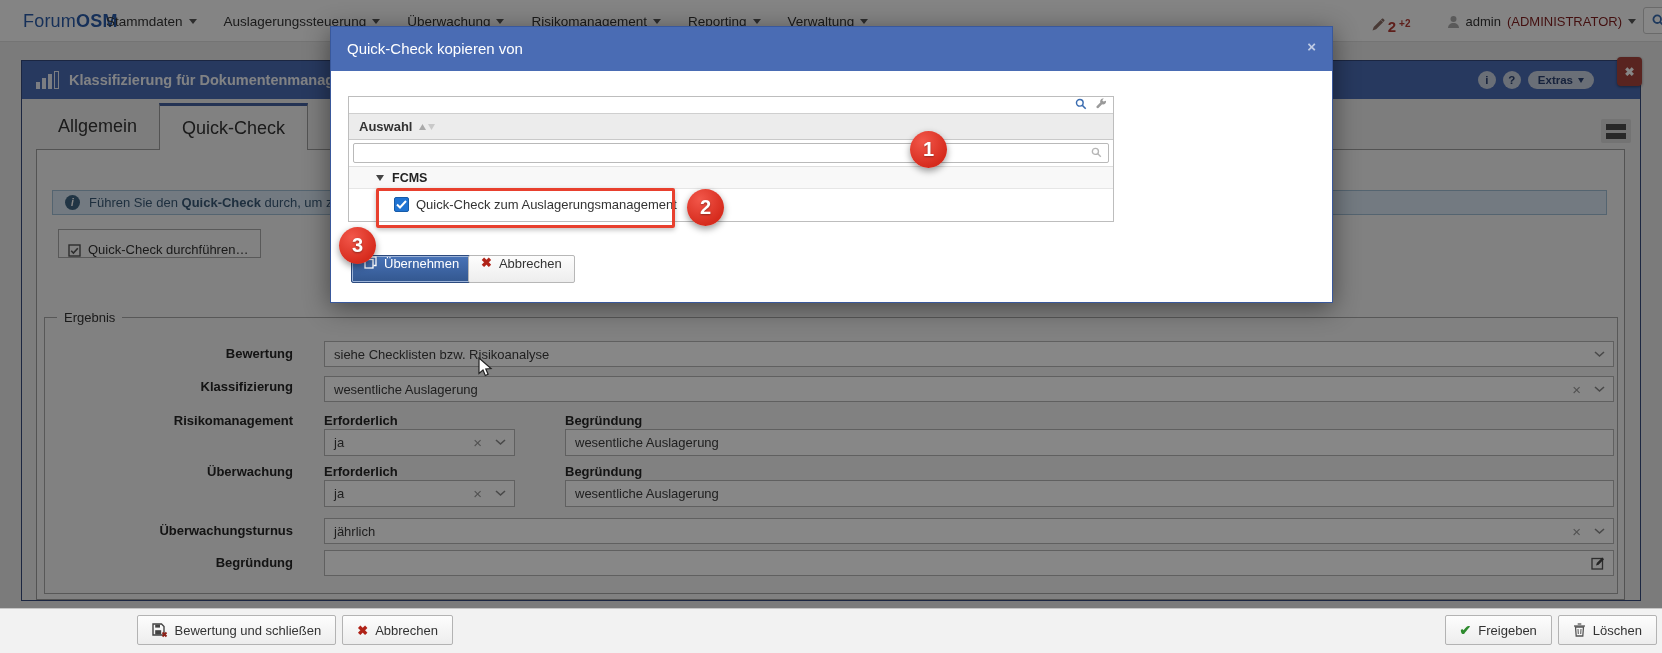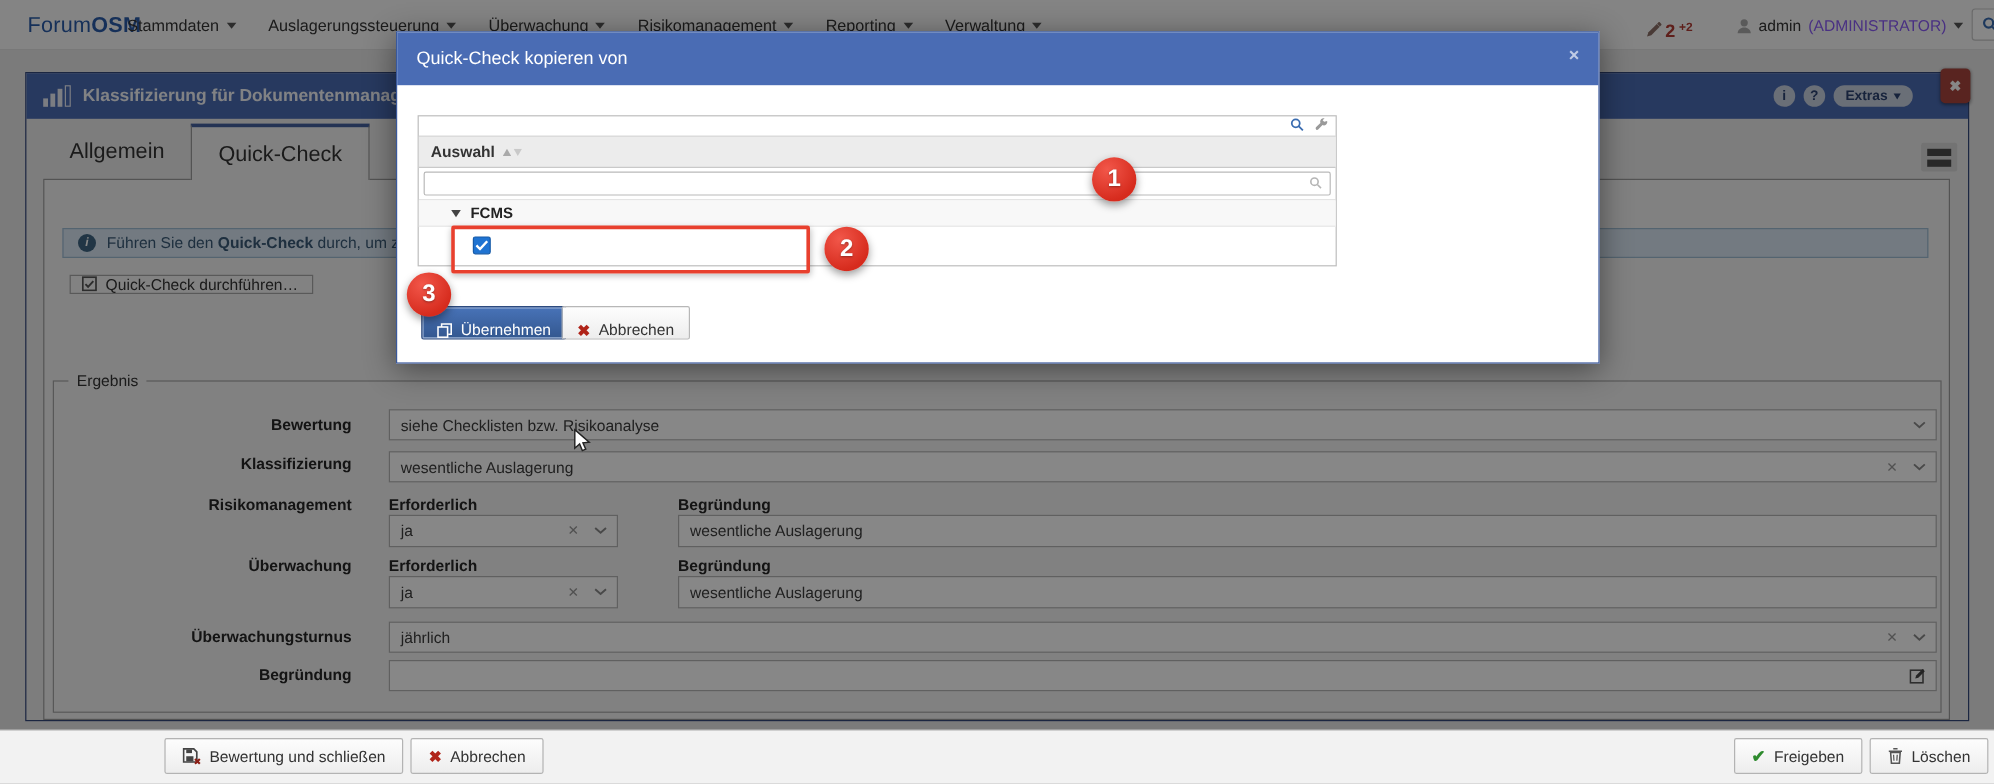--- a/index.html
+++ b/index.html
@@ -13,21 +13,21 @@
   .logo b { font-weight:bold; }
   .navmenu { position:absolute; left:106px; top:0; height:42px; display:flex; gap:27px; }
   .navitem { display:flex; align-items:center; gap:6px; font-size:13.5px; color:#333; font-weight:500; cursor:pointer; }
   .caret { width:0; height:0; border-left:4px solid transparent; border-right:4px solid transparent; border-top:5px solid #555; display:inline-block; }
   .nav-right { position:absolute; right:26px; top:0; height:42px; display:flex; align-items:center; gap:36px; }
   .edits { display:flex; align-items:flex-start; gap:3px; padding-top:11px; }
   .edit-count { color:#b23c33; font-weight:bold; font-size:15px; line-height:18px; }
   .edit-sup { color:#b23c33; font-weight:bold; font-size:10px; line-height:12px; }
   .userbox { display:flex; align-items:center; gap:6px; font-size:13px; }
   .user-name { font-weight:normal; color:#333; }
-  .user-role { color:#8b5cf6; }
+  .user-role { color:#7f1d1d; }
   .searchbox { position:absolute; left:1643px; top:7px; width:34px; height:27px; background:#fff; border:1px solid #c8c8c8; border-radius:3px; display:flex; align-items:center; padding-left:8px; }
 
   
   .panel { position:absolute; left:21px; top:60px; width:1620px; height:541px; background:#ececec; border:1px solid #33487c; }
   .phead { position:absolute; left:0; top:0; width:100%; height:38px; background:#4a6cb4; display:flex; align-items:center; padding:0 14px; }
   .ptitle { color:#f4f6fa; font-size:14.5px; font-weight:bold; margin-left:10px; white-space:nowrap; }
   .chart-ico { display:flex; align-items:flex-end; gap:2px; height:18px; }
   .chart-ico i { display:block; width:4px; background:#e8ecf5; }
   .chart-ico .outl { width:5px; background:transparent; border:1.5px solid #e8ecf5; }
   .phead-right { position:absolute; right:46px; top:10px; display:flex; align-items:center; gap:7px; }
@@ -37,21 +37,21 @@
   .panel-close { position:absolute; right:-2px; top:-4px; width:25px; height:29px; background:#a8453d; border-radius:4px; color:#fff; font-size:12px; font-weight:bold; display:flex; align-items:center; justify-content:center; box-shadow:0 1px 3px rgba(0,0,0,.4); cursor:pointer; }
   .ptabs { position:absolute; left:14px; top:38px; height:50px; display:flex; align-items:flex-end; }
   .tab { padding:0 22px; line-height:46px; font-size:18px; color:#333; cursor:pointer; }
   .tab.active { background:#f3f3f3; border:1px solid #9e9e9e; border-bottom:none; border-top:3px solid #44619f; line-height:44px; margin-bottom:-1px; position:relative; z-index:2; }
   .hamburger-btn { position:absolute; right:9px; top:58px; width:30px; height:24px; background:#d9d9d9; border-radius:2px; display:flex; flex-direction:column; justify-content:center; align-items:center; gap:3px; cursor:pointer; }
   .hamburger-btn i { display:block; width:20px; height:6px; background:#4d4d4d; }
 
   .content { position:absolute; left:14px; top:88px; width:1589px; height:451px; border:1px solid #9e9e9e; background:#f3f3f3; }
   .infobar { position:absolute; left:15px; top:40px; width:1555px; height:25px; background:#d9e7f3; border:1px solid #9fbdd4; display:flex; align-items:center; gap:9px; padding-left:12px; font-size:13px; color:#3a5a77; }
   .info-circ { width:15px; height:15px; border-radius:50%; background:#3f6583; color:#fff; font-size:10px; font-weight:bold; display:flex; align-items:center; justify-content:center; flex:0 0 auto; font-style:italic; }
-  .actbtn { position:absolute; left:21px; height:16px; display:inline-flex; align-items:flex-start; gap:7px; padding:0 12px 0 9px; background:#f5f5f5; border:1px solid #a9a9a9; font-size:13px; color:#333; cursor:pointer; }
+  .actbtn { position:absolute; left:21px; height:29px; display:inline-flex; align-items:flex-end; gap:7px; padding:0 12px 0 9px; background:#f5f5f5; border:1px solid #a9a9a9; font-size:13px; color:#333; cursor:pointer; }
 
   .fieldset { position:absolute; left:7px; top:167px; width:1574px; height:277px; border:1px solid #a7a7a7; }
   .legend { position:absolute; top:-8px; left:12px; background:#f3f3f3; padding:0 7px; font-size:13px; color:#333; }
   .flabel { position:absolute; left:0; width:248px; text-align:right; font-size:13px; font-weight:bold; color:#262626; }
   .slabel { position:absolute; font-size:13px; font-weight:bold; color:#262626; }
   .fbox { position:absolute; height:26px; background:#fff; border:1px solid #b5b5b5; display:flex; align-items:center; padding:0 30px 0 9px; font-size:13px; color:#3d3d3d; cursor:pointer; }
   .ficons { position:absolute; right:8px; top:0; height:100%; display:flex; align-items:center; gap:13px; }
   .clear-x { color:#9a9a9a; font-size:15px; line-height:1; cursor:pointer; }
 
   
@@ -77,21 +77,21 @@
   .sortcarets { display:flex; gap:2px; align-items:center; }
   .mrow-filter { position:relative; height:27px; border-bottom:1px solid #dedede; }
   .filter-input { position:absolute; left:4px; right:4px; top:3px; height:20px; border:1px solid #b9b9b9; border-radius:2px; background:#fff; padding:0 24px 0 7px; font-size:12px; font-family:"Liberation Sans", sans-serif; }
   .filter-sico { position:absolute; right:11px; top:7px; }
   .mrow-group { position:relative; height:22px; background:#f8f8f8; border-bottom:1px solid #e6e6e6; display:flex; align-items:center; }
   .gcaret { width:0; height:0; border-left:4.5px solid transparent; border-right:4.5px solid transparent; border-top:6px solid #444; margin-left:27px; }
   .gname { font-size:12.5px; font-weight:bold; color:#222; margin-left:8px; }
   .mrow-item { position:relative; height:32px; display:flex; align-items:center; }
   .cbx { position:absolute; left:45px; top:8px; width:15px; height:15px; background:#1f73d2; border:1px solid #175ba8; border-radius:2px; display:flex; align-items:center; justify-content:center; cursor:pointer; }
   .item-label { position:absolute; left:67px; line-height:32px; font-size:13px; color:#333; }
-  .mbtn { position:absolute; top:228px; height:28px; display:inline-flex; align-items:flex-end; gap:7px; padding:0 12px; font-size:13px; border-radius:2px; cursor:pointer; }
+  .mbtn { position:absolute; top:228px; height:28px; display:inline-flex; align-items:flex-start; gap:7px; padding:0 12px; font-size:13px; border-radius:2px; cursor:pointer; }
   .mbtn.apply { left:20px; background:linear-gradient(#4873b8,#33578f); border:1px solid #2c4a7e; color:#fff; box-shadow:0 0 0 1px #9db4d8 inset; }
   .mbtn.cancel { left:137px; background:linear-gradient(#fdfdfd,#ededed); border:1px solid #b7b7b7; color:#333; }
 
   
   .ann-rect { position:absolute; left:376px; top:188px; width:299px; height:40px; border:3px solid #e8402e; border-radius:2px; z-index:70; box-shadow:0 2px 5px rgba(0,0,0,.25); }
   .ann-circle { position:absolute; width:37px; height:37px; border-radius:50%; background:radial-gradient(circle at 35% 28%, #f2574a, #d62b1d 72%); color:#fff; font-size:20px; font-weight:bold; display:flex; align-items:center; justify-content:center; z-index:70; box-shadow:0 3px 7px rgba(0,0,0,.4); text-shadow:0 1px 2px rgba(0,0,0,.35); }
   #ann1 { left:910px; top:131px; }
   #ann2 { left:687px; top:189px; }
   #ann3 { left:339px; top:227px; }
   .cursor { position:absolute; left:478px; top:357px; z-index:80; }
@@ -365,20 +365,21 @@
       <div class="mrow-group">
         <i class="gcaret"></i>
         <span class="gname">FCMS</span>
       </div>
       <div class="mrow-item">
         <span class="cbx">
           <svg width="11" height="9" viewBox="0 0 11 9">
               <path d="M1 4.5l3 3L10 1" fill="none" stroke="#fff" stroke-width="2"></path>
             </svg>
         </span>
+        <span class="item-label">Quick-Check zum Auslagerungsmanagement</span>
       </div>
     </div>
 
     <button class="mbtn apply">
       <svg width="13" height="13" viewBox="0 0 13 13">
           <rect x="1" y="3.5" width="8" height="8.5" fill="none" stroke="#fff" stroke-width="1.3"></rect>
           <path d="M4 3.5V1h8v8.5H9.5" fill="none" stroke="#fff" stroke-width="1.3"></path>
         </svg>
       <span>Übernehmen</span>
     </button>

